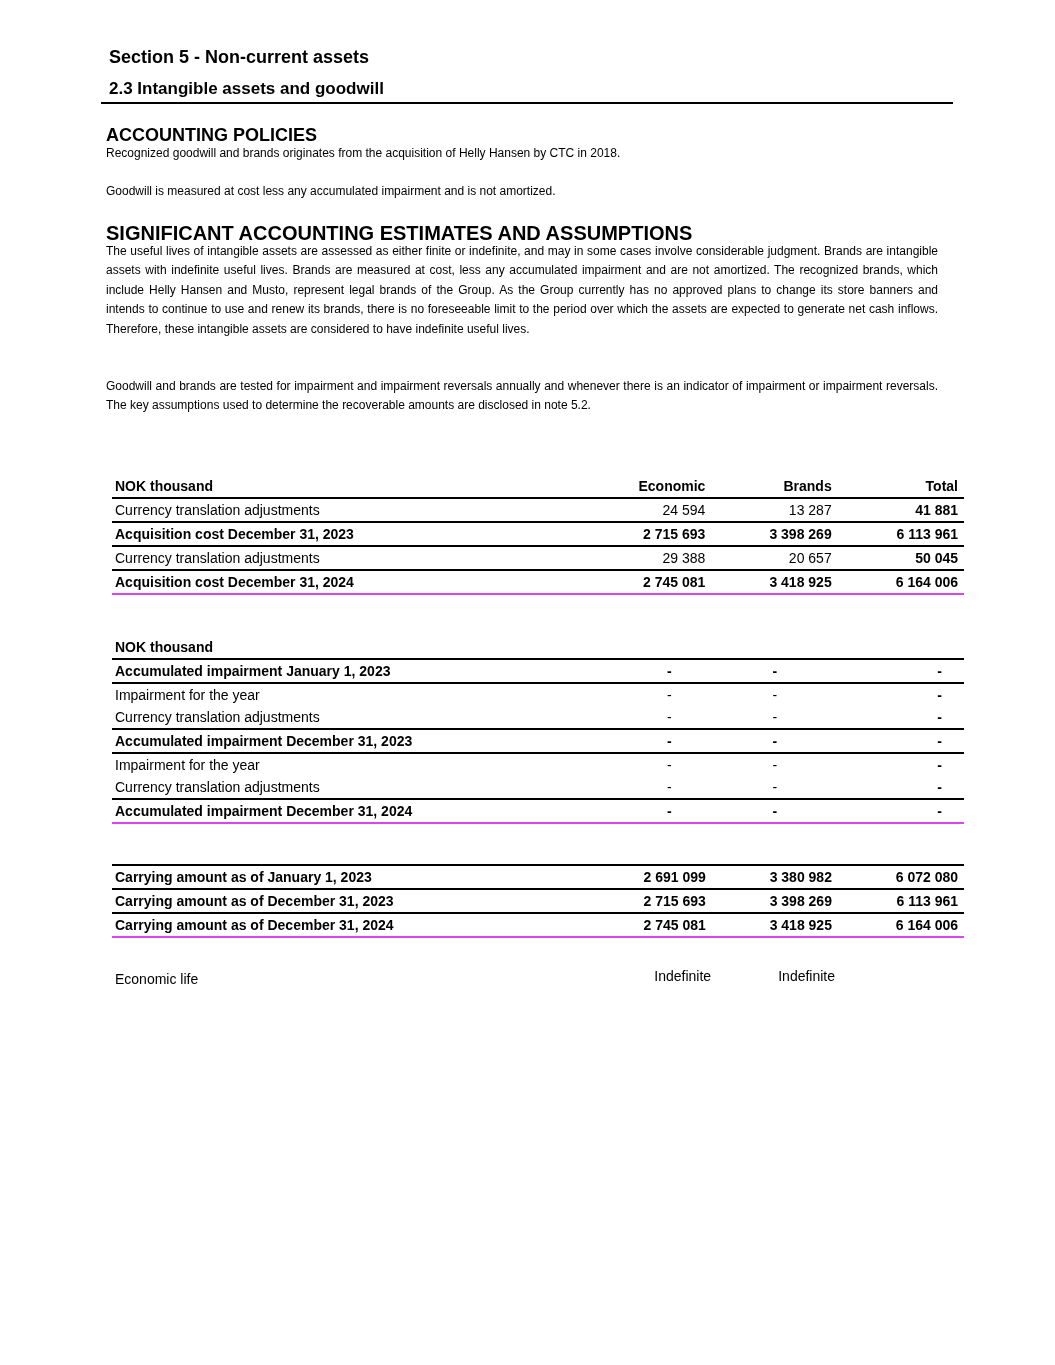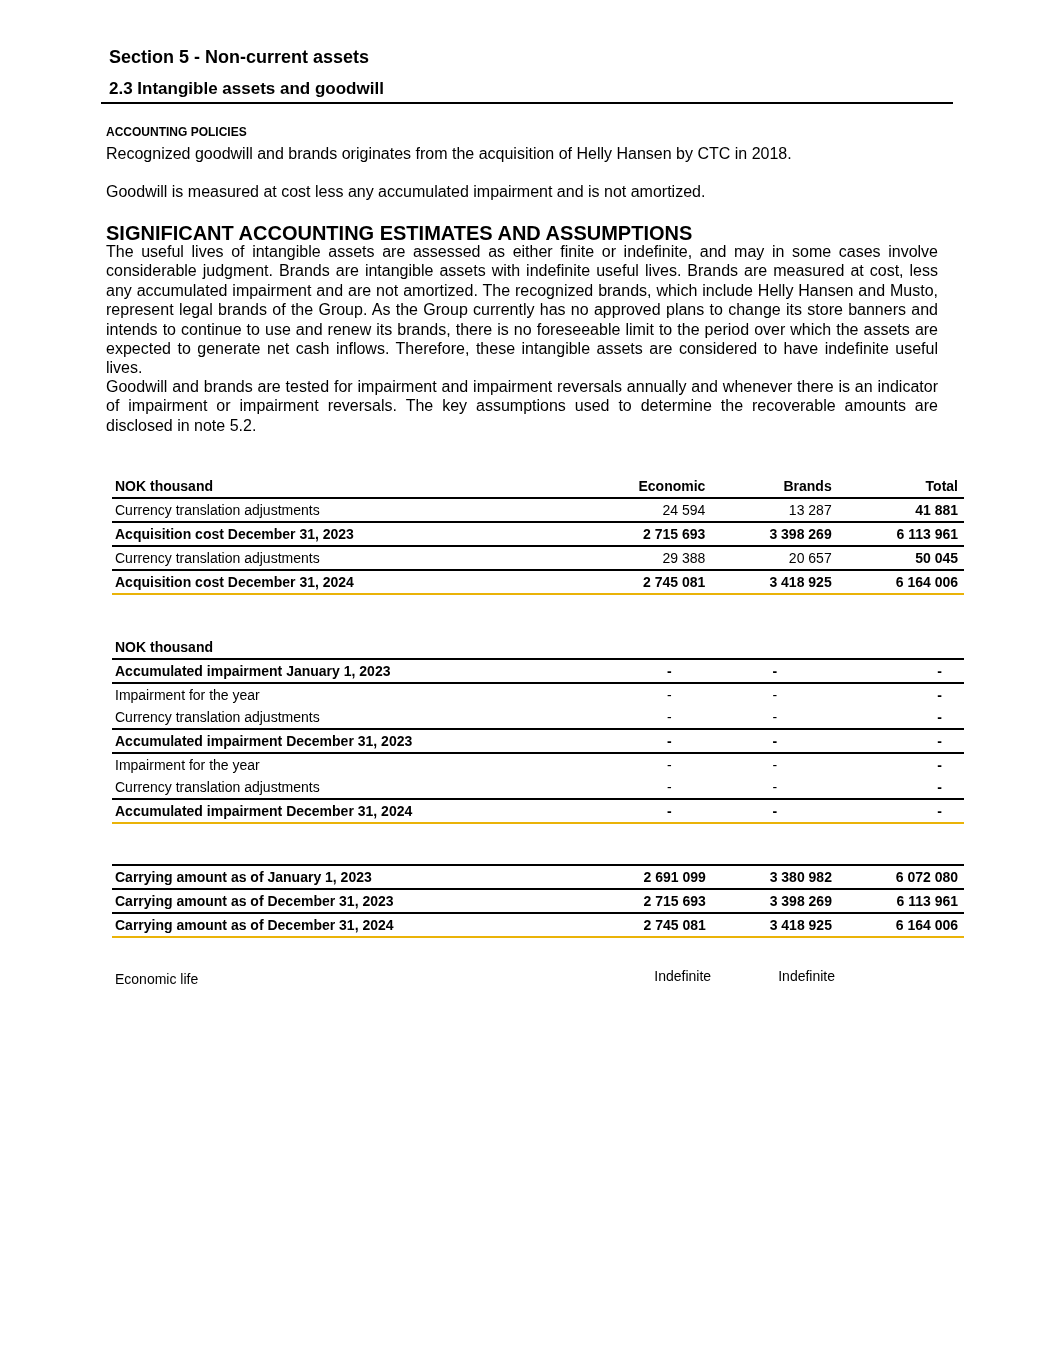--- a/index.html
+++ b/index.html
@@ -1,33 +1,33 @@
 <!DOCTYPE html>
 <html><head>
 <meta charset="utf-8">
 <style>
   html, body { margin:0; padding:0; background:#fff; }
   body { width:1055px; height:1365px; position:relative; font-family:"Liberation Sans", sans-serif; color:#000; }
   .page { position:absolute; left:0; top:0; width:1055px; height:1365px; }
   .h1 { position:absolute; left:109px; top:47px; font-size:18px; font-weight:bold; }
   .h2 { position:absolute; left:109px; top:79px; font-size:17px; font-weight:bold; }
   .hrule { position:absolute; left:101px; width:852px; top:102px; border-top:2px solid #000; }
-  .sec-title { position:absolute; left:106px; font-size:12px; font-weight:bold; }
-  .para { position:absolute; left:106px; width:832px; font-size:16px; line-height:19.4px; text-align:justify; }
+  .sec-title { position:absolute; left:106px; font-size:18px; font-weight:bold; }
+  .para { position:absolute; left:106px; width:832px; font-size:12px; line-height:19.4px; text-align:justify; }
   .para.left { text-align:left; }
   table.fin { position:absolute; left:112px; width:852px; border-collapse:collapse; font-size:14px; }
   table.fin td { padding:0 6px 0 3px; height:22px; line-height:22px; white-space:nowrap; }
   table.fin td.num { text-align:right; }
   table.fin td.c1 { width:515px; }
   table.fin td.c2 { width:80px; }
   table.fin td.c3 { width:120px; }
   table.fin td.c4 { width:120px; }
   table.fin tr.bold td { font-weight:bold; }
   table.fin tr.bt td { border-top:2px solid #000; }
-  table.fin tr.bb td { border-bottom:2px solid #eab308; }
+  table.fin tr.bb td { border-bottom:2px solid #d946ef; }
   table.fin td.b { font-weight:bold; }
   table.fin td.dash { text-align:center; }
   .hdr-row td { height:20px; line-height:20px; }
 </style>
 </head>
 <body>
 
 <div class="page">
   <div class="h1">Section 5 - Non-current assets</div>
   <div class="h2">2.3 Intangible assets and goodwill</div>

